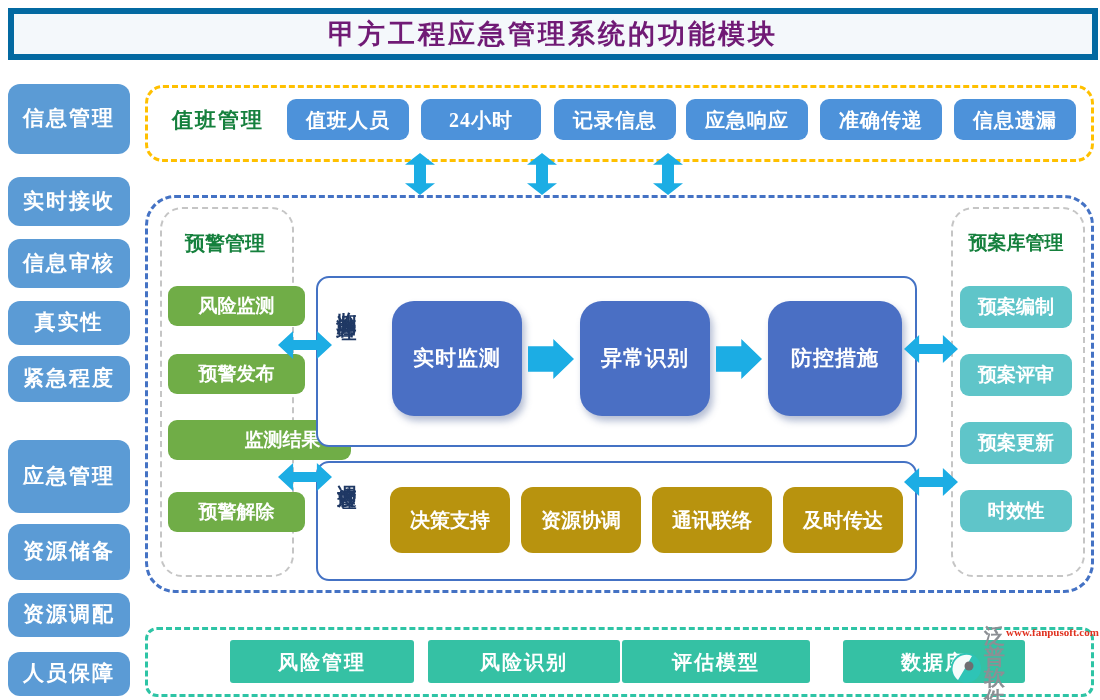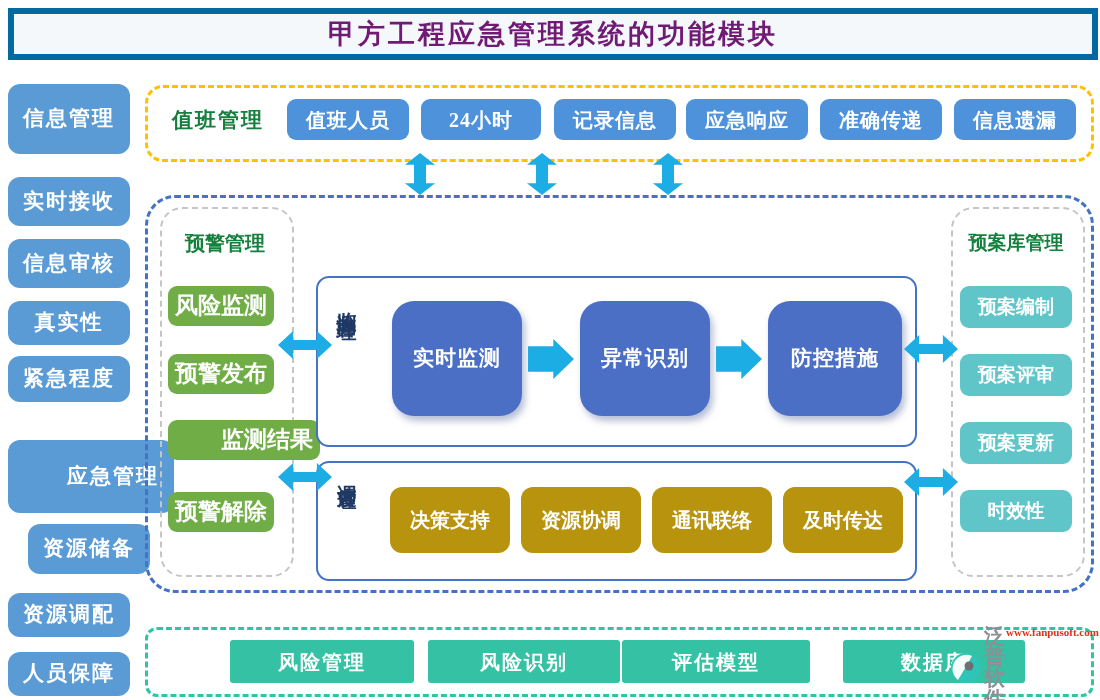--- a/index.html
+++ b/index.html
@@ -6,21 +6,21 @@
   .stage{position:relative;width:1100px;height:700px;background:#ffffff;overflow:hidden;
          font-family:"Liberation Serif","DejaVu Serif",serif;}
   .abs{position:absolute;}
   .title-bar{left:8px;top:8px;width:1078px;height:40px;background:#f4f8fb;border:6px solid #0369a1;
              display:flex;align-items:center;justify-content:center;font-size:27px;font-weight:bold;
              color:#701a75;letter-spacing:3px;}
   .btn{position:absolute;display:flex;align-items:center;justify-content:center;color:#ffffff;
        font-weight:bold;text-align:center;line-height:1.1;}
   .side-btn{left:8px;width:122px;background:#5b9bd5;border-radius:12px;font-size:21px;letter-spacing:2px;}
   .duty-btn{background:#4d92da;border-radius:9px;font-size:20px;height:41px;top:99px;letter-spacing:1px;}
-  .green-btn{left:168px;width:106px;height:40px;background:#70ad47;border-radius:9px;font-size:23px;}
+  .green-btn{left:168px;width:137px;height:40px;background:#70ad47;border-radius:9px;font-size:19px;}
   .flow-btn{top:301px;height:115px;background:#4a6fc4;border-radius:22px;font-size:21px;letter-spacing:1px;
             box-shadow:3px 5px 7px rgba(90,110,160,0.45);}
   .gold-btn{top:487px;height:66px;width:120px;background:#b8930e;border-radius:12px;font-size:20px;}
   .teal-btn{left:960px;width:112px;height:42px;background:#5fc5c9;border-radius:9px;font-size:19px;}
   .risk-btn{top:640px;height:43px;background:#35c1a4;border-radius:3px;font-size:20px;letter-spacing:2px;}
   .duty-panel{left:145px;top:85px;width:943px;height:71px;border:3px dashed #ffc000;border-radius:18px;}
   .main-panel{left:145px;top:195px;width:943px;height:392px;border:3px dashed #4472c4;border-radius:30px;}
   .risk-panel{left:145px;top:627px;width:943px;height:64px;border:3px dashed #2ec4a5;border-radius:12px;}
   .sub-panel{border:2px dashed #c5c5c5;border-radius:22px;top:207px;width:130px;height:366px;}
   .white-box{left:316px;width:597px;background:#ffffff;border:2px solid #4472c4;border-radius:13px;}
@@ -47,22 +47,22 @@
 
 <div class="stage">
 
   <div class="abs title-bar">甲方工程应急管理系统的功能模块</div>
 
   <div class="btn side-btn" style="top:84px;height:70px;">信息管理</div>
   <div class="btn side-btn" style="top:177px;height:49px;">实时接收</div>
   <div class="btn side-btn" style="top:239px;height:49px;">信息审核</div>
   <div class="btn side-btn" style="top:301px;height:44px;">真实性</div>
   <div class="btn side-btn" style="top:356px;height:46px;">紧急程度</div>
-  <div class="btn side-btn" style="top:440px;height:73px;padding-left:44px;">应急管理</div>
-  <div class="btn side-btn" style="top:524px;height:50px;margin-left:20px;">资源储备</div>
+  <div class="btn side-btn" style="top:440px;height:73px;">应急管理</div>
+  <div class="btn side-btn" style="top:524px;height:56px;">资源储备</div>
   <div class="btn side-btn" style="top:593px;height:44px;">资源调配</div>
   <div class="btn side-btn" style="top:652px;height:44px;">人员保障</div>
 
   <div class="abs duty-panel"></div>
   <div class="panel-label" style="left:158px;top:106px;width:120px;font-size:21px;letter-spacing:2px;">值班管理</div>
   <div class="btn duty-btn" style="left:287px;width:122px;">值班人员</div>
   <div class="btn duty-btn" style="left:421px;width:120px;">24小时</div>
   <div class="btn duty-btn" style="left:554px;width:122px;">记录信息</div>
   <div class="btn duty-btn" style="left:686px;width:122px;">应急响应</div>
   <div class="btn duty-btn" style="left:820px;width:122px;">准确传递</div>

